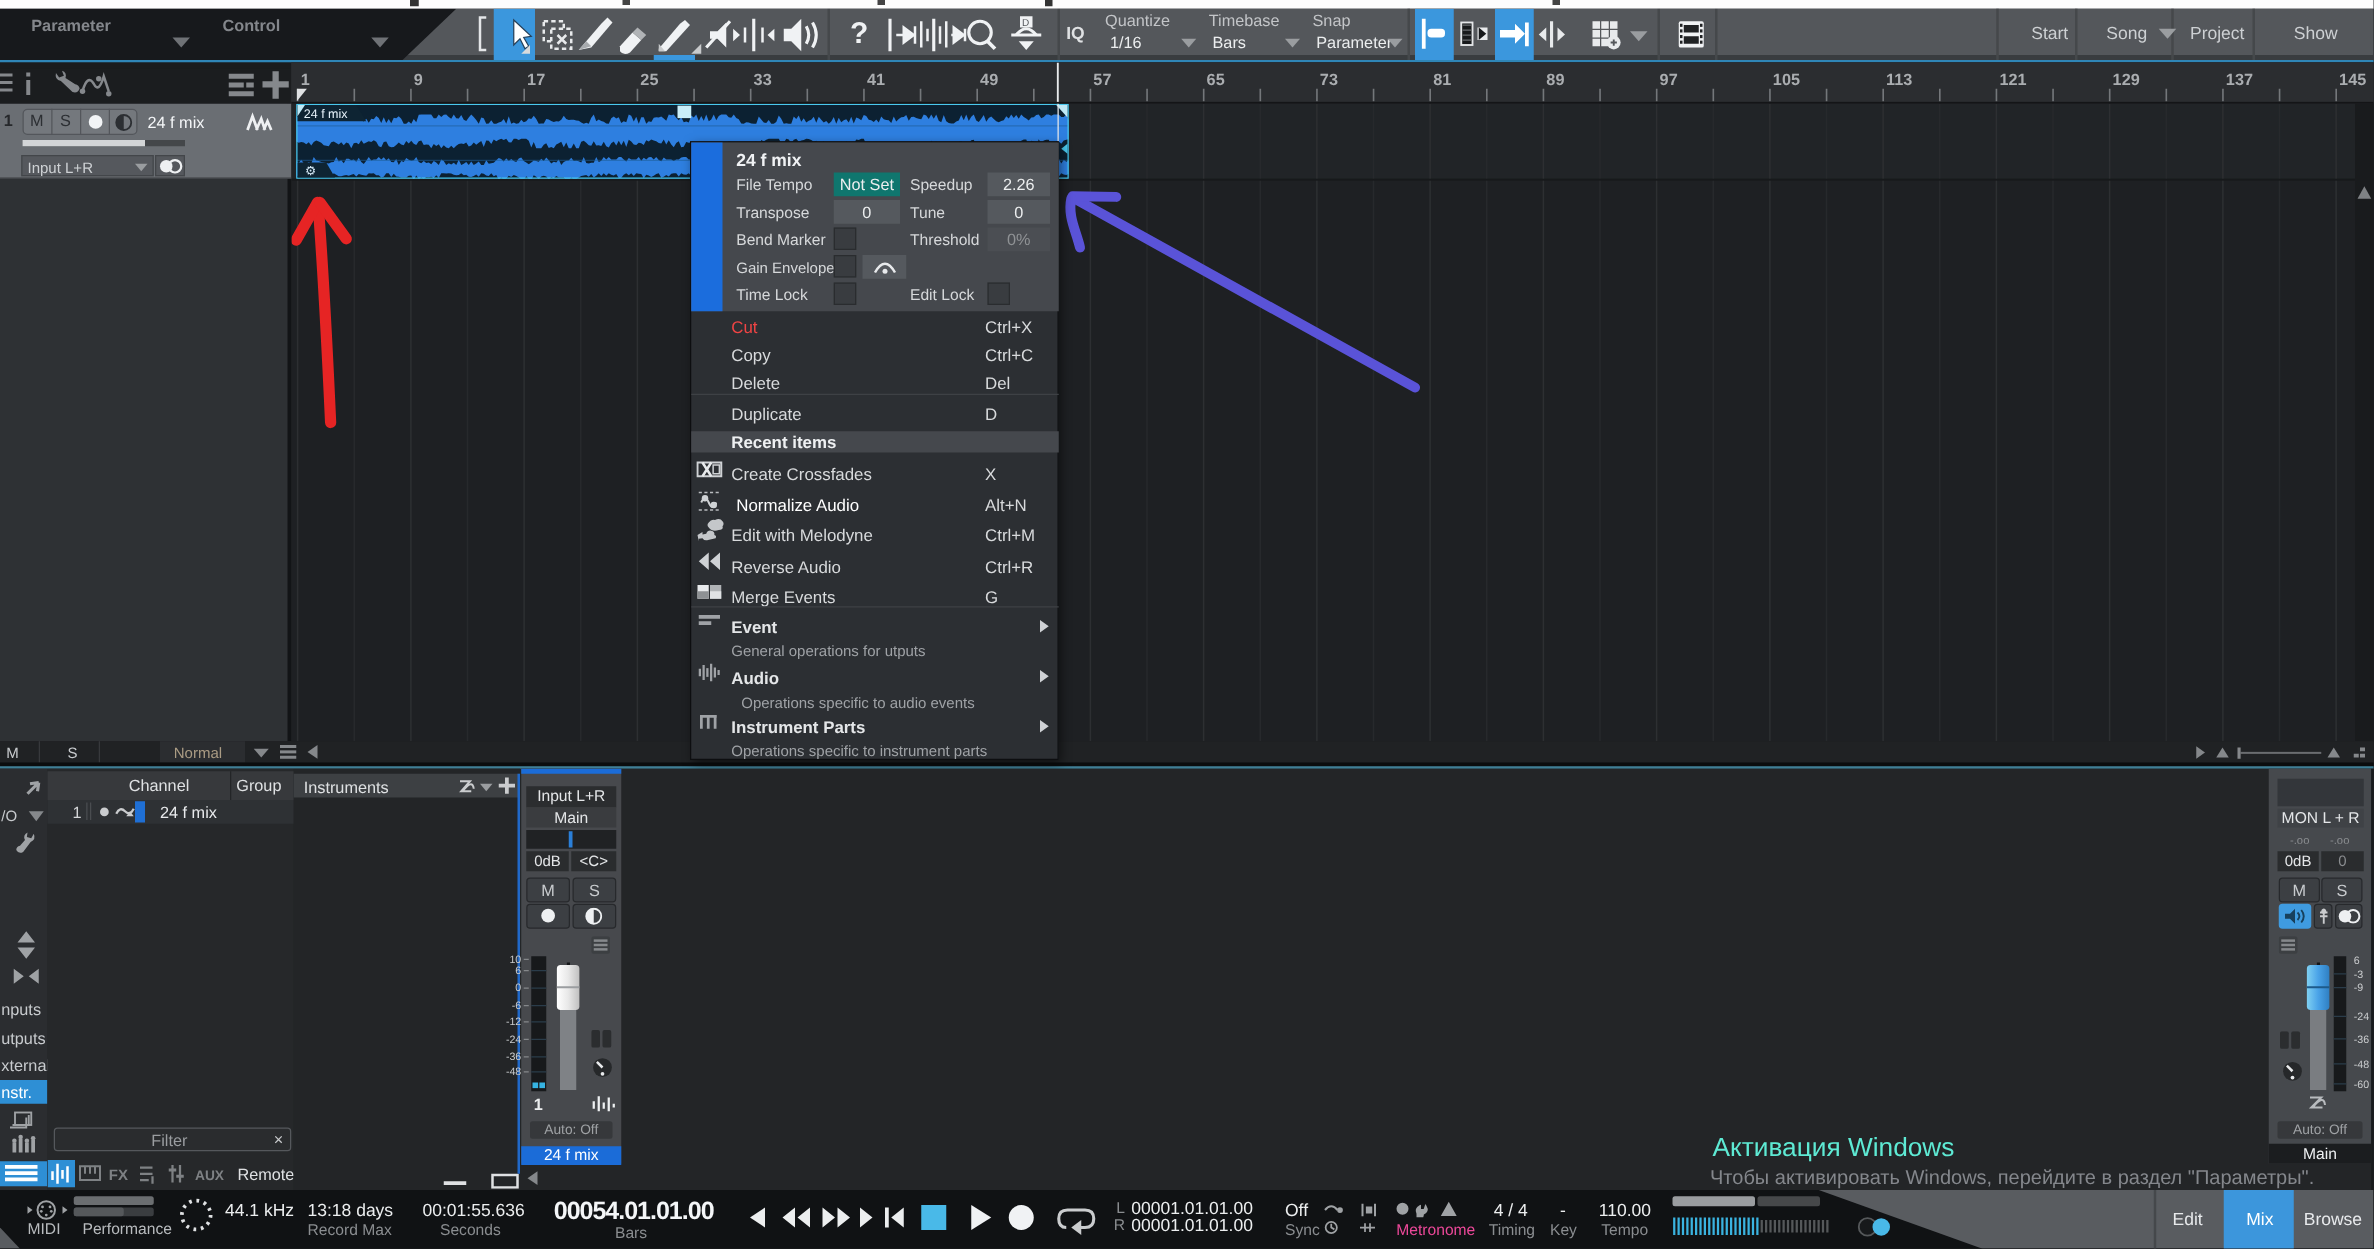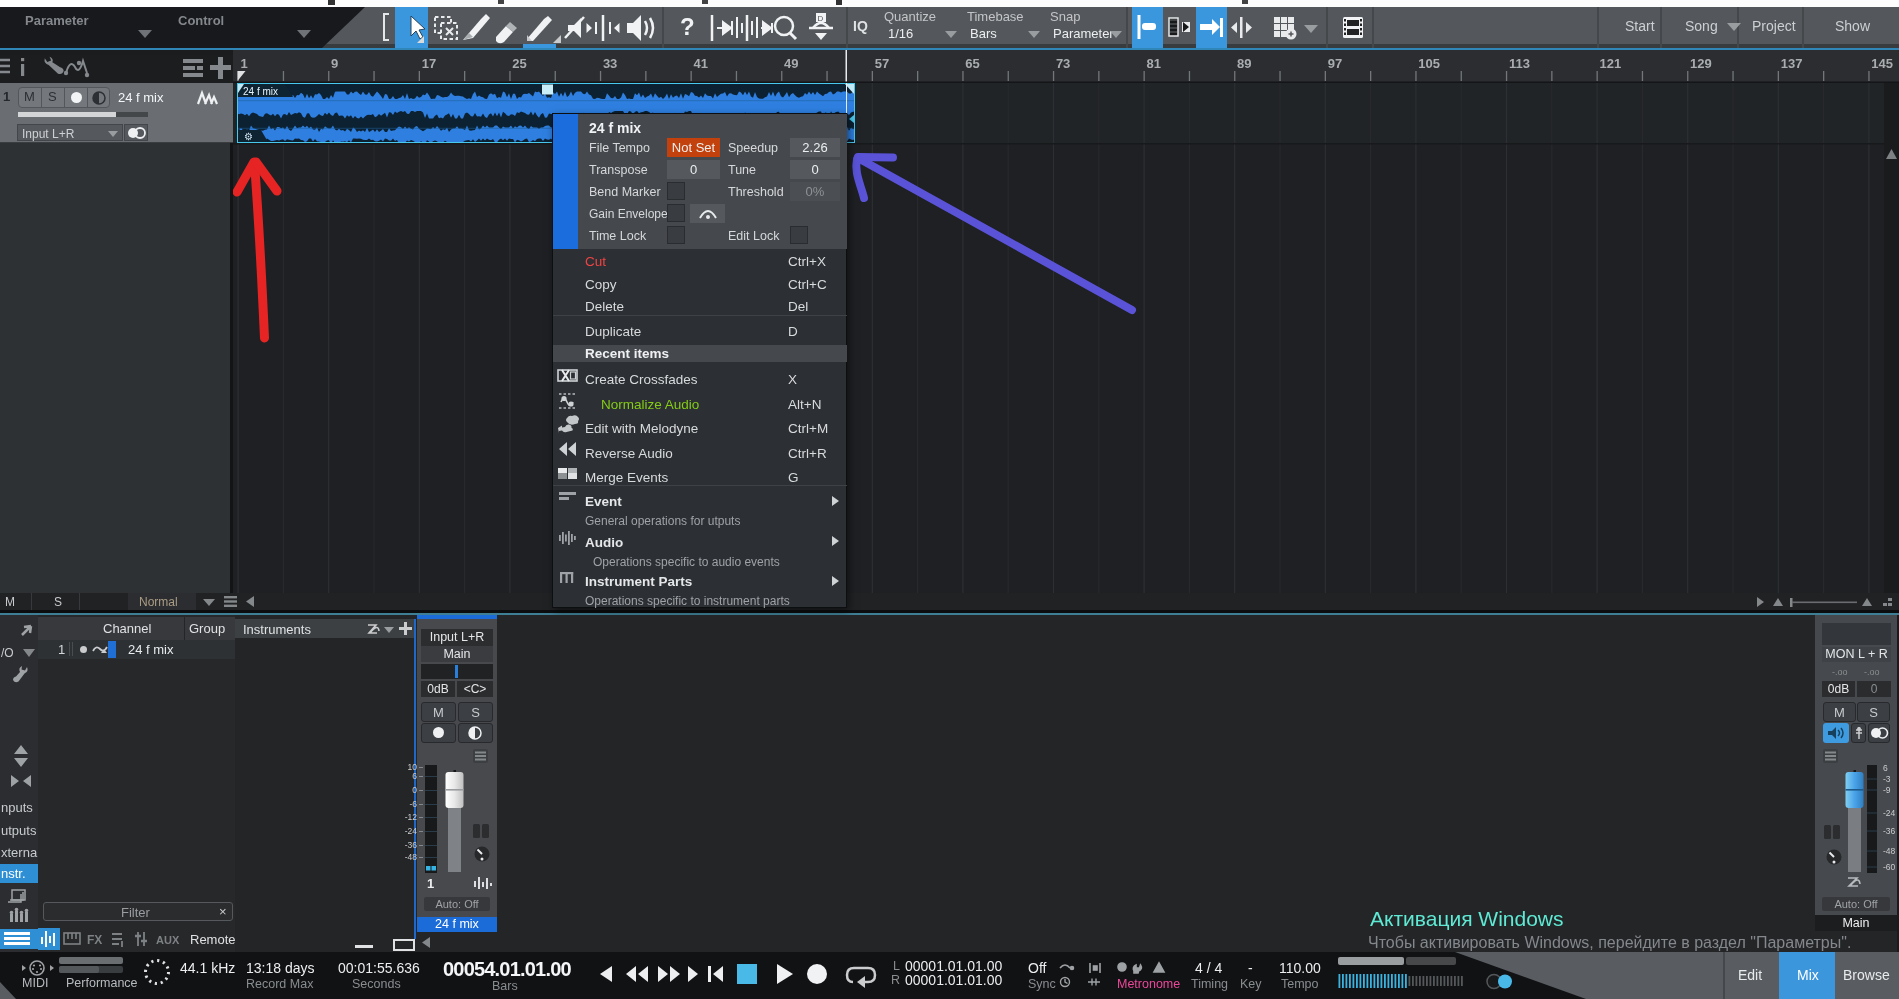--- a/index.html
+++ b/index.html
@@ -380,21 +380,21 @@
 </svg>
 </div>
 <div class="abs" style="left:0;top:610px;width:1899px;height:3px;background:#0b0d0e;"></div>
 <div class="abs" style="left:0;top:613px;width:1899px;height:2px;background:#3f7f96;"></div>
 
 <div class="abs" id="menu" style="left:552px;top:113px;width:295px;height:495px;background:#2c2f33;border:1px solid #0d0e10;box-shadow:2px 3px 8px rgba(0,0,0,0.5);">
  <div class="abs" style="left:0;top:0;width:294px;height:135px;background:#45484d;"></div>
  <div class="abs" style="left:0;top:0;width:25px;height:135px;background:#1b6ddd;"></div>
  <div class="txt" style="left:36px;top:6px;font-size:14px;font-weight:bold;color:#f0f2f4;">24 f mix</div>
  <div class="txt" style="left:36px;top:27px;font-size:12.5px;color:#d6d8da;">File Tempo</div>
- <div class="abs" style="left:114px;top:24px;width:53px;height:19px;background:#c2410c;color:#eceeef;font-size:13px;text-align:center;line-height:19px;">Not Set</div>
+ <div class="abs" style="left:114px;top:24px;width:53px;height:19px;background:#0f766e;color:#eceeef;font-size:13px;text-align:center;line-height:19px;">Not Set</div>
  <div class="txt" style="left:175px;top:27px;font-size:12.5px;color:#d6d8da;">Speedup</div>
  <div class="abs" style="left:237px;top:24px;width:50px;height:19px;background:#55595e;color:#eceeef;font-size:13px;text-align:center;line-height:19px;">2.26</div>
  <div class="txt" style="left:36px;top:49px;font-size:12.5px;color:#d6d8da;">Transpose</div>
  <div class="abs" style="left:114px;top:46px;width:53px;height:19px;background:#55595e;color:#eceeef;font-size:13px;text-align:center;line-height:19px;">0</div>
  <div class="txt" style="left:175px;top:49px;font-size:12.5px;color:#d6d8da;">Tune</div>
  <div class="abs" style="left:237px;top:46px;width:50px;height:19px;background:#55595e;color:#eceeef;font-size:13px;text-align:center;line-height:19px;">0</div>
  <div class="txt" style="left:36px;top:71px;font-size:12.5px;color:#d6d8da;">Bend Marker</div>
  <div class="abs" style="left:114px;top:68px;width:18px;height:18px;background:#393c40;border:1px solid #2a2c2f;"></div>
  <div class="txt" style="left:175px;top:71px;font-size:12.5px;color:#d6d8da;">Threshold</div>
  <div class="abs" style="left:237px;top:68px;width:50px;height:19px;background:#4b4e53;color:#8f9295;font-size:13px;text-align:center;line-height:19px;">0%</div>
@@ -415,21 +415,21 @@
     <div class="txt" style="left:235px;top:163px;font-size:13.5px;color:#d8dadc;">Ctrl+C</div>
  <div class="txt" style="left:32px;top:185px;font-size:13.5px;color:#d8dadc;">Delete</div>
     <div class="txt" style="left:235px;top:185px;font-size:13.5px;color:#d8dadc;">Del</div>
  <div class="abs" style="left:0;top:201px;width:294px;height:1px;background:#3e4145;"></div>
  <div class="txt" style="left:32px;top:210px;font-size:13.5px;color:#d8dadc;">Duplicate</div>
     <div class="txt" style="left:235px;top:210px;font-size:13.5px;color:#d8dadc;">D</div>
  <div class="abs" style="left:0;top:231px;width:294px;height:17px;background:#45484d;"></div>
  <div class="txt" style="left:32px;top:232px;font-size:13.5px;font-weight:bold;color:#eef0f2;">Recent items</div>
  <div class="txt" style="left:32px;top:258px;font-size:13.5px;color:#d8dadc;">Create Crossfades</div>
     <div class="txt" style="left:235px;top:258px;font-size:13.5px;color:#d8dadc;">X</div>
- <div class="txt" style="left:48px;top:283px;font-size:13.5px;color:#84cc16;">Normalize Audio</div>
+ <div class="txt" style="left:36px;top:283px;font-size:13.5px;color:#ffffff;">Normalize Audio</div>
     <div class="txt" style="left:235px;top:283px;font-size:13.5px;color:#d8dadc;">Alt+N</div>
  <div class="txt" style="left:32px;top:307px;font-size:13.5px;color:#d8dadc;">Edit with Melodyne</div>
     <div class="txt" style="left:235px;top:307px;font-size:13.5px;color:#d8dadc;">Ctrl+M</div>
  <div class="txt" style="left:32px;top:332px;font-size:13.5px;color:#d8dadc;">Reverse Audio</div>
     <div class="txt" style="left:235px;top:332px;font-size:13.5px;color:#d8dadc;">Ctrl+R</div>
  <div class="txt" style="left:32px;top:356px;font-size:13.5px;color:#d8dadc;">Merge Events</div>
     <div class="txt" style="left:235px;top:356px;font-size:13.5px;color:#d8dadc;">G</div>
  <div class="abs" style="left:0;top:371px;width:294px;height:1px;background:#3e4145;"></div>
  <div class="txt" style="left:32px;top:380px;font-size:13.5px;font-weight:bold;color:#e4e6e8;">Event</div>
  <div class="txt" style="left:32px;top:400px;font-size:12px;color:#9fa2a6;">General operations for utputs</div>

